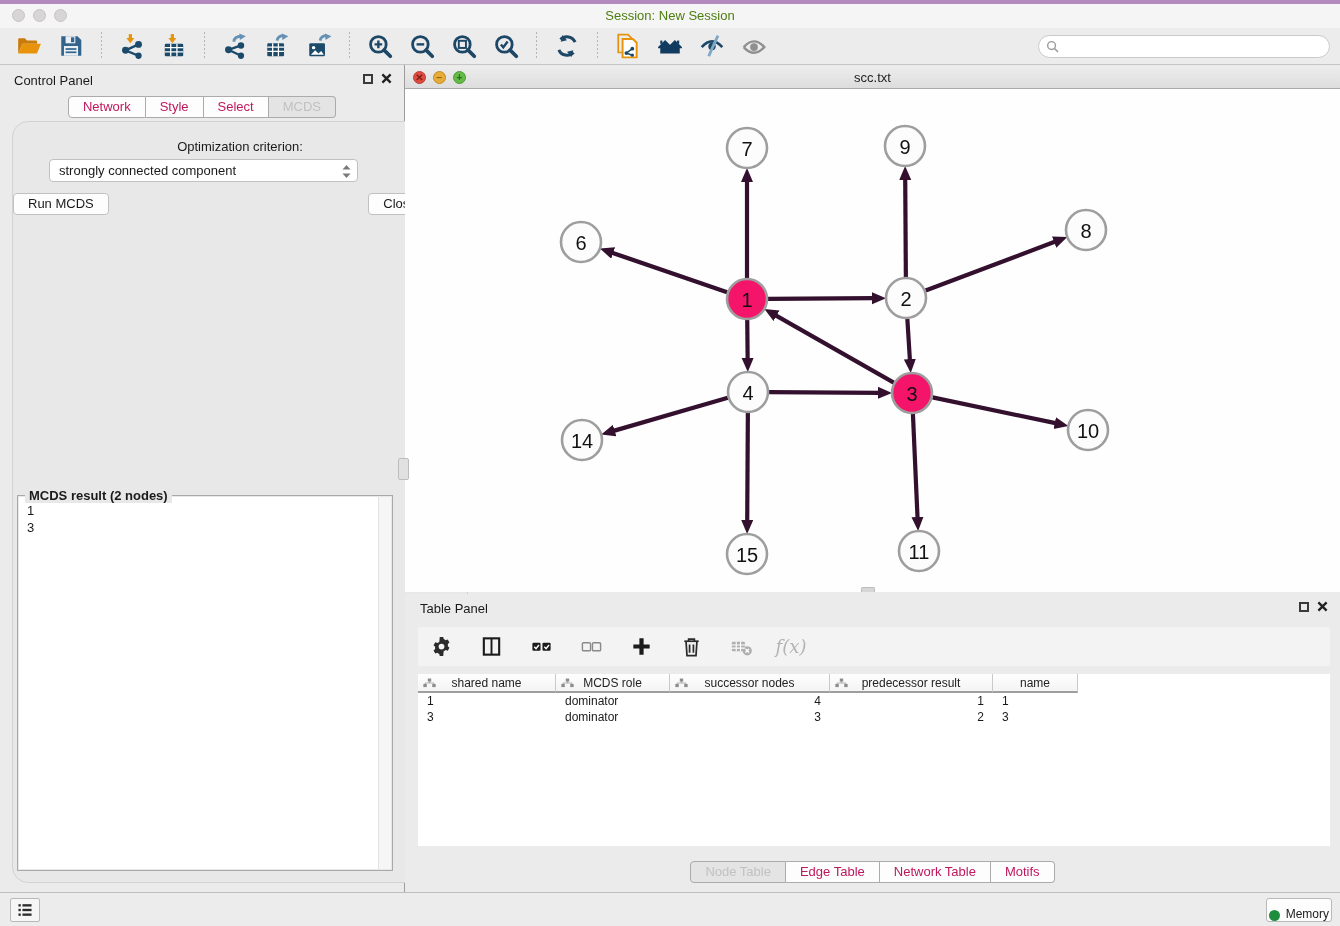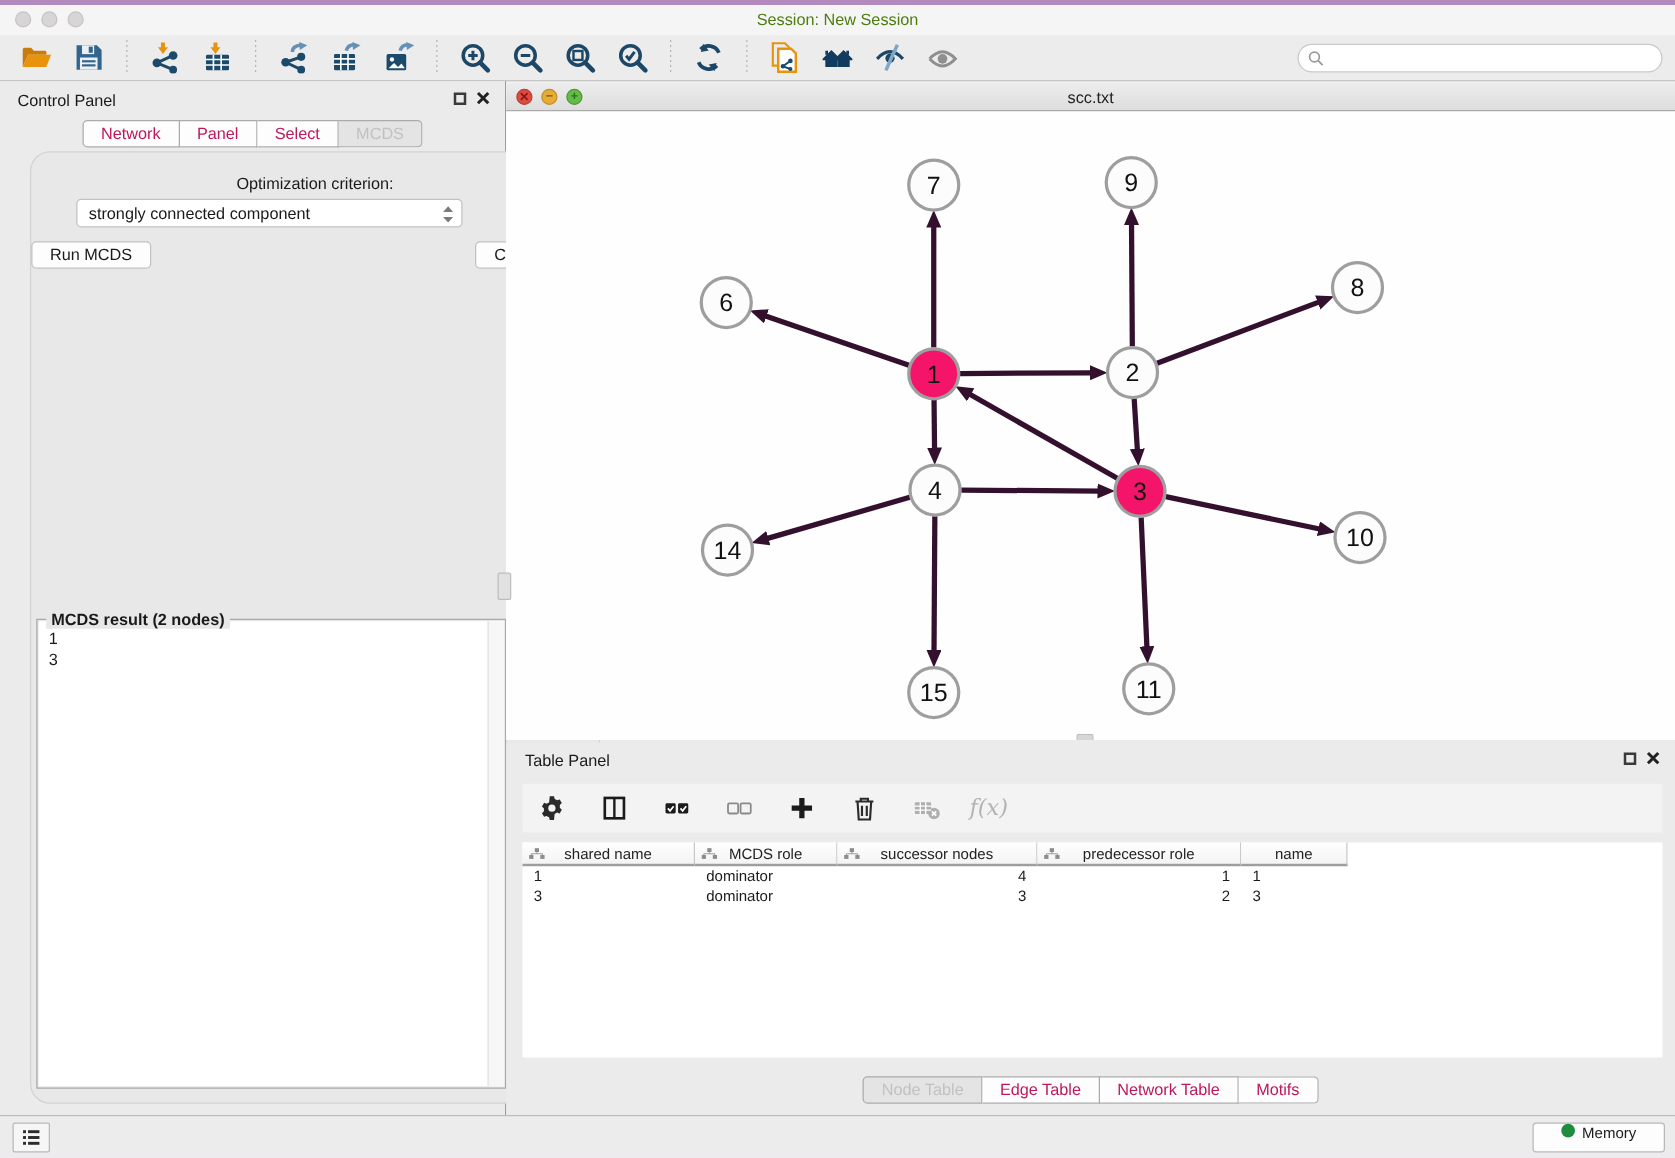--- a/index.html
+++ b/index.html
@@ -34,21 +34,21 @@
   .ph-icons { position:absolute; right:12px; top:8px; display:flex; gap:8px; align-items:center; }
   .float-ic { width:10px; height:10px; border:2px solid #3a3a3a; }
   .close-ic svg { width:11px; height:11px; display:block; }
 
   .cp-tabs { position:absolute; left:0; top:31px; width:100%; display:flex; justify-content:center; }
   .seg-tab { height:22px; line-height:20px; padding:0 14px; font-size:13px; background:#FDFDFD; border:1px solid #ABABAB; border-left:none; color:#be185d; text-align:center; }
   .seg-tab:first-child { border-left:1px solid #ABABAB; border-radius:4px 0 0 4px; }
   .seg-tab:last-child { border-radius:0 4px 4px 0; }
   .seg-tab.seg-active { background:#E5E4E5; color:#C2C1C2; }
 
-  .cp-body { position:absolute; left:24px; top:56px; width:456px; height:762px; background:#E9E8E9; border:1px solid #D3D2D3; border-radius:16px; }
+  .cp-body { position:absolute; left:12px; top:56px; width:456px; height:762px; background:#E9E8E9; border:1px solid #D3D2D3; border-radius:16px; }
   .opt-label { position:absolute; left:0; width:100%; top:17px; text-align:center; font-size:13px; }
   .opt-select { position:absolute; left:36px; top:37px; width:309px; height:23px; background:#fff; border:1px solid #C2C1C2; border-radius:4px; font-size:13px; line-height:21px; padding-left:9px; }
   .opt-select .chev { position:absolute; right:5px; top:3px; }
   .cp-buttons { position:absolute; left:0; top:71px; width:100%; display:flex; justify-content:space-between; gap:14px; }
   .cp-btn { height:22px; line-height:20px; padding:0 14px; background:#FDFDFD; border:1px solid #C2C1C2; border-radius:4px; font-size:13px; }
 
   .result-group { position:absolute; left:4px; top:373px; width:376px; height:376px; border:1px solid #A9A9A9; }
   .result-legend { position:absolute; left:7px; top:-8px; background:#E9E8E9; padding:0 4px; font-size:13px;font-weight:bold; }
   .result-area { position:absolute; left:1px; top:1px; right:1px; bottom:1px; background:#fff; }
   .result-scroll { position:absolute; right:0; top:0; width:13px; height:100%; background:#F6F6F6; border-left:1px solid #E2E2E2; }
@@ -76,21 +76,21 @@
   .tbl { position:absolute; left:13px; top:80px; width:912px; height:172px; background:#fff; }
   .tbl-header { display:flex; height:19px; }
   .th { display:flex; align-items:center; justify-content:center; gap:5px; font-size:12px; color:#222; background:linear-gradient(#FEFEFE,#F4F4F4); border-right:1px solid #C9C9C9; border-bottom:2px solid #9E9E9E; position:relative; }
   .th svg { position:absolute; left:5px; width:13px; height:10px; }
   .tbl-row { display:flex; height:16px; font-size:12px; }
   .td { padding:1px 9px 0 9px; white-space:nowrap; overflow:hidden; }
   .tp-tabs { position:absolute; left:0; bottom:9px; width:100%; display:flex; justify-content:center; }
   .statusbar { position:absolute; left:0; top:892px; width:1340px; height:34px; background:#EDECED; border-top:1px solid #BDBDBD; }
   .list-btn { position:absolute; left:10px; top:5px; width:30px; height:24px; background:#F6F6F6; border:1px solid #B9B9B9; border-radius:2px; display:flex; align-items:center; justify-content:center; }
   .list-btn svg { width:18px; height:16px; }
-  .memory-btn { position:absolute; right:8px; top:5px; height:24px; background:#FDFDFD; border:1px solid #B9B9B9; border-radius:3px; display:flex; align-items:flex-start; gap:6px; padding:0 22px; font-size:12px; }
+  .memory-btn { position:absolute; right:8px; top:5px; height:24px; background:#FDFDFD; border:1px solid #B9B9B9; border-radius:3px; display:flex; align-items:flex-end; gap:6px; padding:0 2px; font-size:12px; }
   .mem-dot { width:11px; height:11px; border-radius:50%; background:#1E8E3E; }
 </style>
 </head>
 <body>
 
 <div class="accent-strip"></div>
 <div class="titlebar">
   <div class="lights">
     <span class="light"></span>
     <span class="light"></span>
@@ -268,21 +268,21 @@
         <span class="float-ic"></span>
         <span class="close-ic">
             <svg viewBox="0 0 12 12">
               <path d="M1.5 1.5 L10.5 10.5 M10.5 1.5 L1.5 10.5" stroke="#222" stroke-width="2.6"></path>
             </svg>
           </span>
       </span>
     </div>
     <div class="cp-tabs" id="cp-tabs">
         <div class="seg-tab">Network</div>
-        <div class="seg-tab">Panel</div>
+        <div class="seg-tab">Style</div>
         <div class="seg-tab">Select</div>
         <div class="seg-tab seg-active">MCDS</div>
       </div>
     <div class="cp-body">
       <div class="opt-label">Optimization criterion:</div>
       <div class="opt-select">
         <span>strongly connected component</span>
         <span class="chev"><svg width="11" height="17" viewBox="0 0 11 17">
               <path d="M1.5 6.5 L5.5 2 L9.5 6.5 Z" fill="#7A7A7A"></path>
               <path d="M1.5 10.5 L5.5 15 L9.5 10.5 Z" fill="#7A7A7A"></path>
@@ -502,21 +502,21 @@
           </div>
           <div class="th" style="width: 163px;">
             <svg viewBox="0 0 19 13">
               <g fill="#8C8C8C">
                 <rect x="7" y="0" width="5" height="4.5"></rect>
                 <rect x="0.5" y="8" width="5" height="4.5"></rect>
                 <rect x="13.5" y="8" width="5" height="4.5"></rect>
               </g>
               <path d="M9.5 4.5 V6.5 M3 8 V6.5 H16 V8" stroke="#8C8C8C" fill="none"></path>
             </svg>
-            <span>predecessor role</span>
+            <span>predecessor result</span>
           </div>
           <div class="th" style="width: 85px;">
             <span>name</span>
           </div>
         </div>
       <div id="tbl-body">
           <div class="tbl-row">
             <div class="td" style="width: 138px; text-align: left;">1</div>
             <div class="td" style="width: 114px; text-align: left;">dominator</div>
             <div class="td" style="width: 160px; text-align: right;">4</div>

